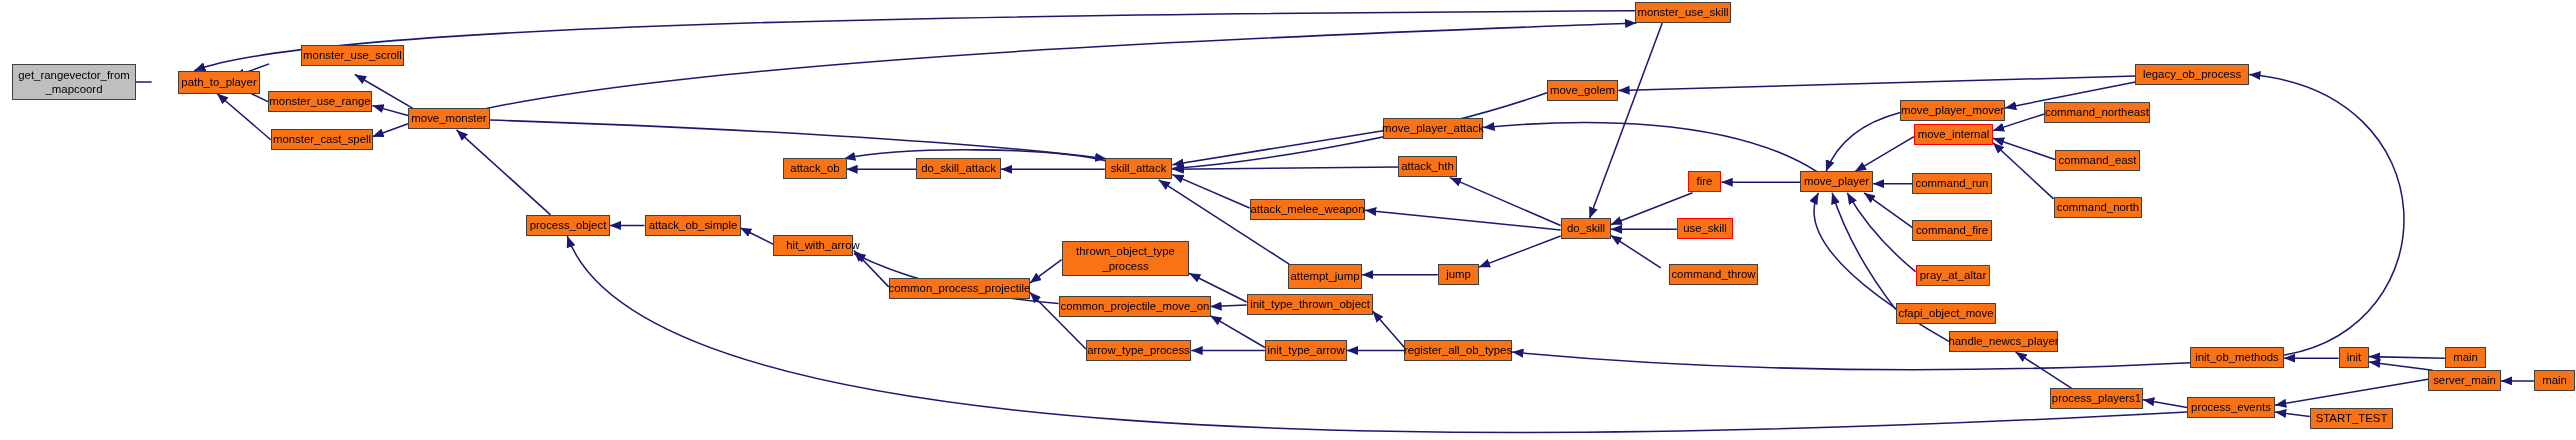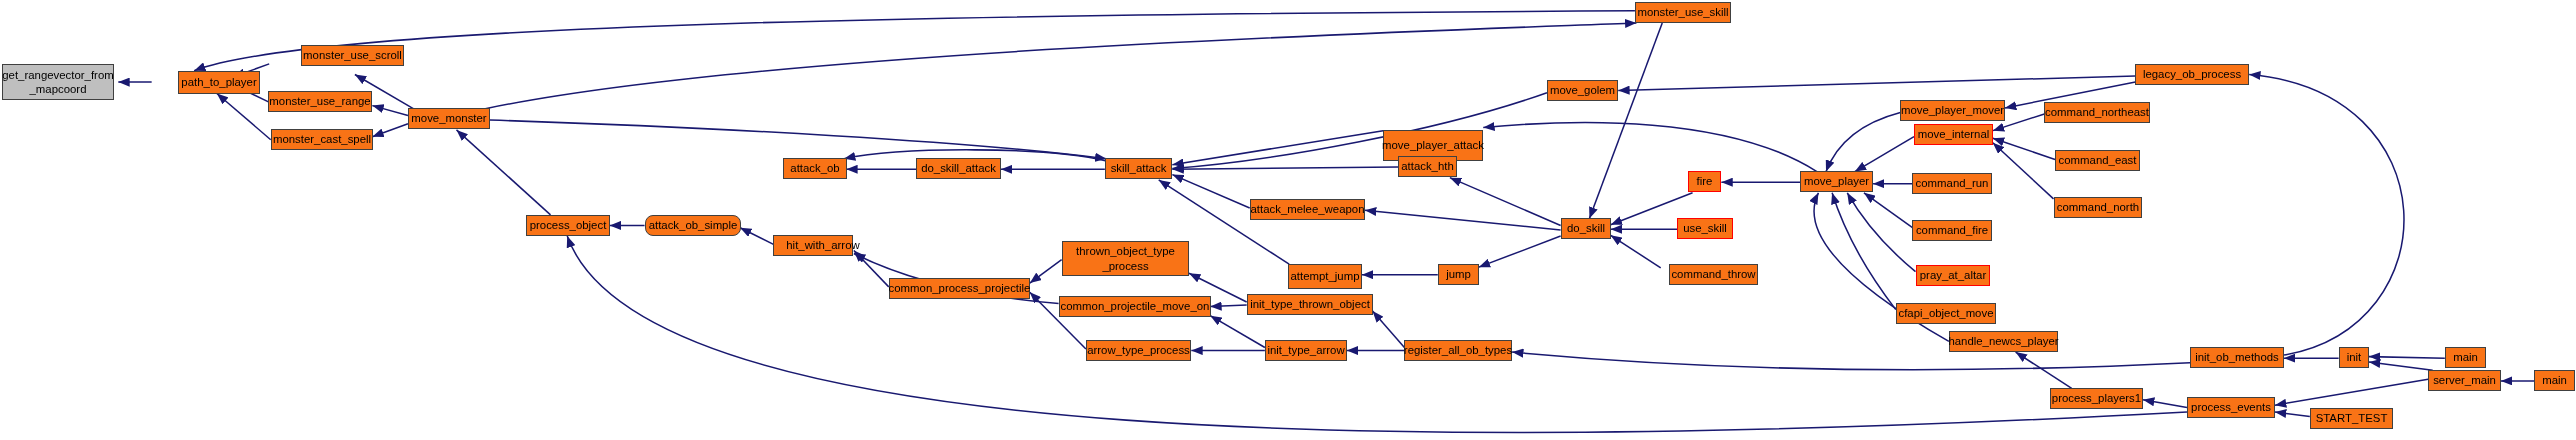--- a/index.html
+++ b/index.html
@@ -85,46 +85,46 @@
       <path d="M3012,468 C3230,430 3230,120 2966,98" class="edge" marker-end="url(#arrowhead)"></path>
       <path d="M2732,512 L2658,464" class="edge" marker-end="url(#arrowhead)"></path>
       <path d="M2884,537 L2826,527" class="edge" marker-end="url(#arrowhead)"></path>
       <path d="M3202,500 L3000,534" class="edge" marker-end="url(#arrowhead)"></path>
       <path d="M3046,549 L3000,543" class="edge" marker-end="url(#arrowhead)"></path>
       <path d="M3208,488 L3124,477" class="edge" marker-end="url(#arrowhead)"></path>
       <path d="M3224,472 L3124,470" class="edge" marker-end="url(#arrowhead)"></path>
       <path d="M3084,472 L3012,472" class="edge" marker-end="url(#arrowhead)"></path>
       <path d="M3342,502 L3298,502" class="edge" marker-end="url(#arrowhead)"></path>
     </svg>
-<div class="node root" style="left: 2px; top: 64px; width: 112px; height: 36px; text-align: center;">
+<div class="node root" style="left: 12px; top: 64px; width: 124px; height: 36px; text-align: center;">
       <span>get_rangevector_from</span>
       <span>_mapcoord</span>
     </div>
     <div class="node" style="left: 152px; top: 71px; width: 82px; height: 23px; margin-left: 26px;">path_to_player</div>
     <div class="node" style="left: 269px; top: 45px; width: 103px; height: 21px; margin-left: 32px;">monster_use_scroll</div>
     <div class="node" style="left: 268px; top: 91px; width: 104px; height: 21px;">monster_use_range</div>
     <div class="node" style="left: 271px; top: 129px; width: 102px; height: 21px;">monster_cast_spell</div>
     <div class="node" style="left: 408px; top: 108px; width: 82px; height: 21px;">move_monster</div>
     <div class="node" style="left: 526px; top: 215px; width: 84px; height: 21px;">process_object</div>
-    <div class="node" style="left: 645px; top: 215px; width: 96px; height: 21px; border-radius: 8px;">attack_ob_simple</div>
+    <div class="node" style="left: 645px; top: 215px; width: 96px; height: 21px;">attack_ob_simple</div>
     <div class="node" style="left: 773px; top: 235px; width: 80px; height: 21px; padding-left: 20px;">hit_with_arrow</div>
     <div class="node" style="left: 783px; top: 158px; width: 64px; height: 21px;">attack_ob</div>
     <div class="node" style="left: 916px; top: 158px; width: 85px; height: 21px;">do_skill_attack</div>
     <div class="node" style="left: 1105px; top: 158px; width: 67px; height: 21px;">skill_attack</div>
     <div class="node" style="left: 889px; top: 278px; width: 141px; height: 21px;">common_process_projectile</div>
     <div class="node" style="left: 1062px; top: 241px; width: 127px; height: 35px;">
       <span>thrown_object_type</span>
       <span>_process</span>
     </div>
     <div class="node" style="left: 1059px; top: 296px; width: 152px; height: 21px;">common_projectile_move_on</div>
     <div class="node" style="left: 1086px; top: 340px; width: 105px; height: 21px;">arrow_type_process</div>
     <div class="node" style="left: 1247px; top: 294px; width: 126px; height: 21px;">init_type_thrown_object</div>
     <div class="node" style="left: 1265px; top: 340px; width: 82px; height: 21px;">init_type_arrow</div>
     <div class="node" style="left: 1404px; top: 340px; width: 108px; height: 21px;">register_all_ob_types</div>
-    <div class="node" style="left: 1383px; top: 118px; width: 100px; height: 31px; margin-top: 12px;">move_player_attack</div>
+    <div class="node" style="left: 1383px; top: 118px; width: 100px; height: 21px;">move_player_attack</div>
     <div class="node" style="left: 1398px; top: 156px; width: 59px; height: 21px;">attack_hth</div>
     <div class="node" style="left: 1250px; top: 199px; width: 115px; height: 21px;">attack_melee_weapon</div>
     <div class="node" style="left: 1288px; top: 264px; width: 74px; height: 25px;">attempt_jump</div>
     <div class="node" style="left: 1438px; top: 264px; width: 41px; height: 21px;">jump</div>
     <div class="node" style="left: 1561px; top: 218px; width: 50px; height: 21px;">do_skill</div>
     <div class="node truncated" style="left: 1688px; top: 171px; width: 33px; height: 21px;">fire</div>
     <div class="node truncated" style="left: 1677px; top: 218px; width: 56px; height: 21px;">use_skill</div>
     <div class="node" style="left: 1661px; top: 264px; width: 89px; height: 21px; margin-left: 8px;">command_throw</div>
     <div class="node" style="left: 1547px; top: 80px; width: 71px; height: 21px;">move_golem</div>
     <div class="node" style="left: 1635px; top: 1.5px; width: 96px; height: 21px;">monster_use_skill</div>

